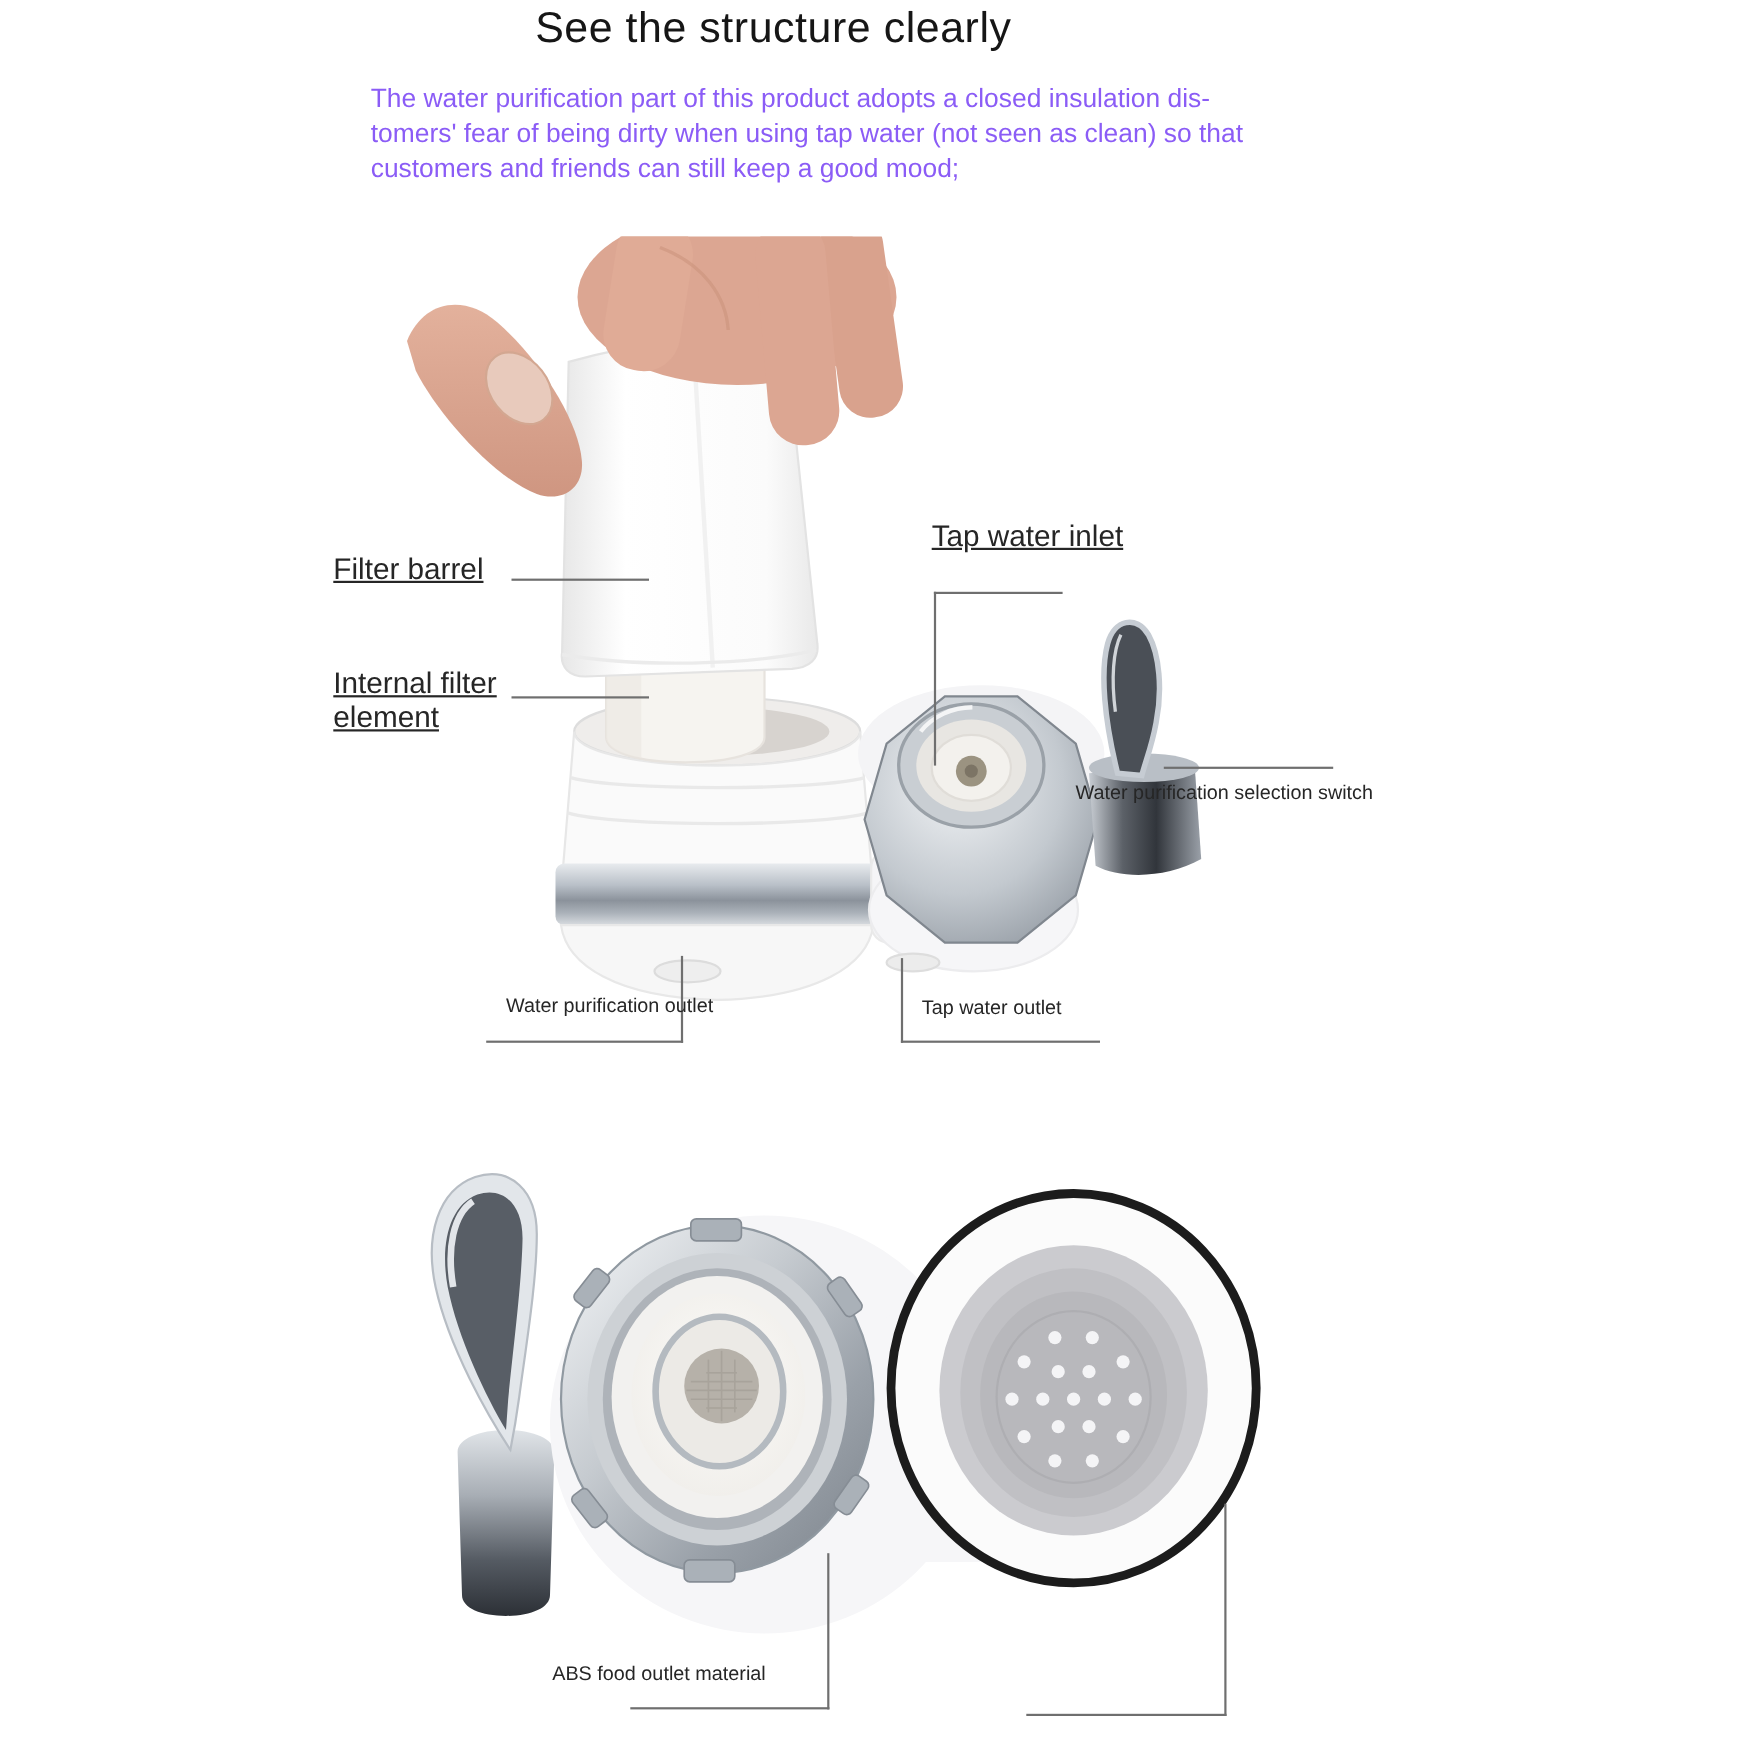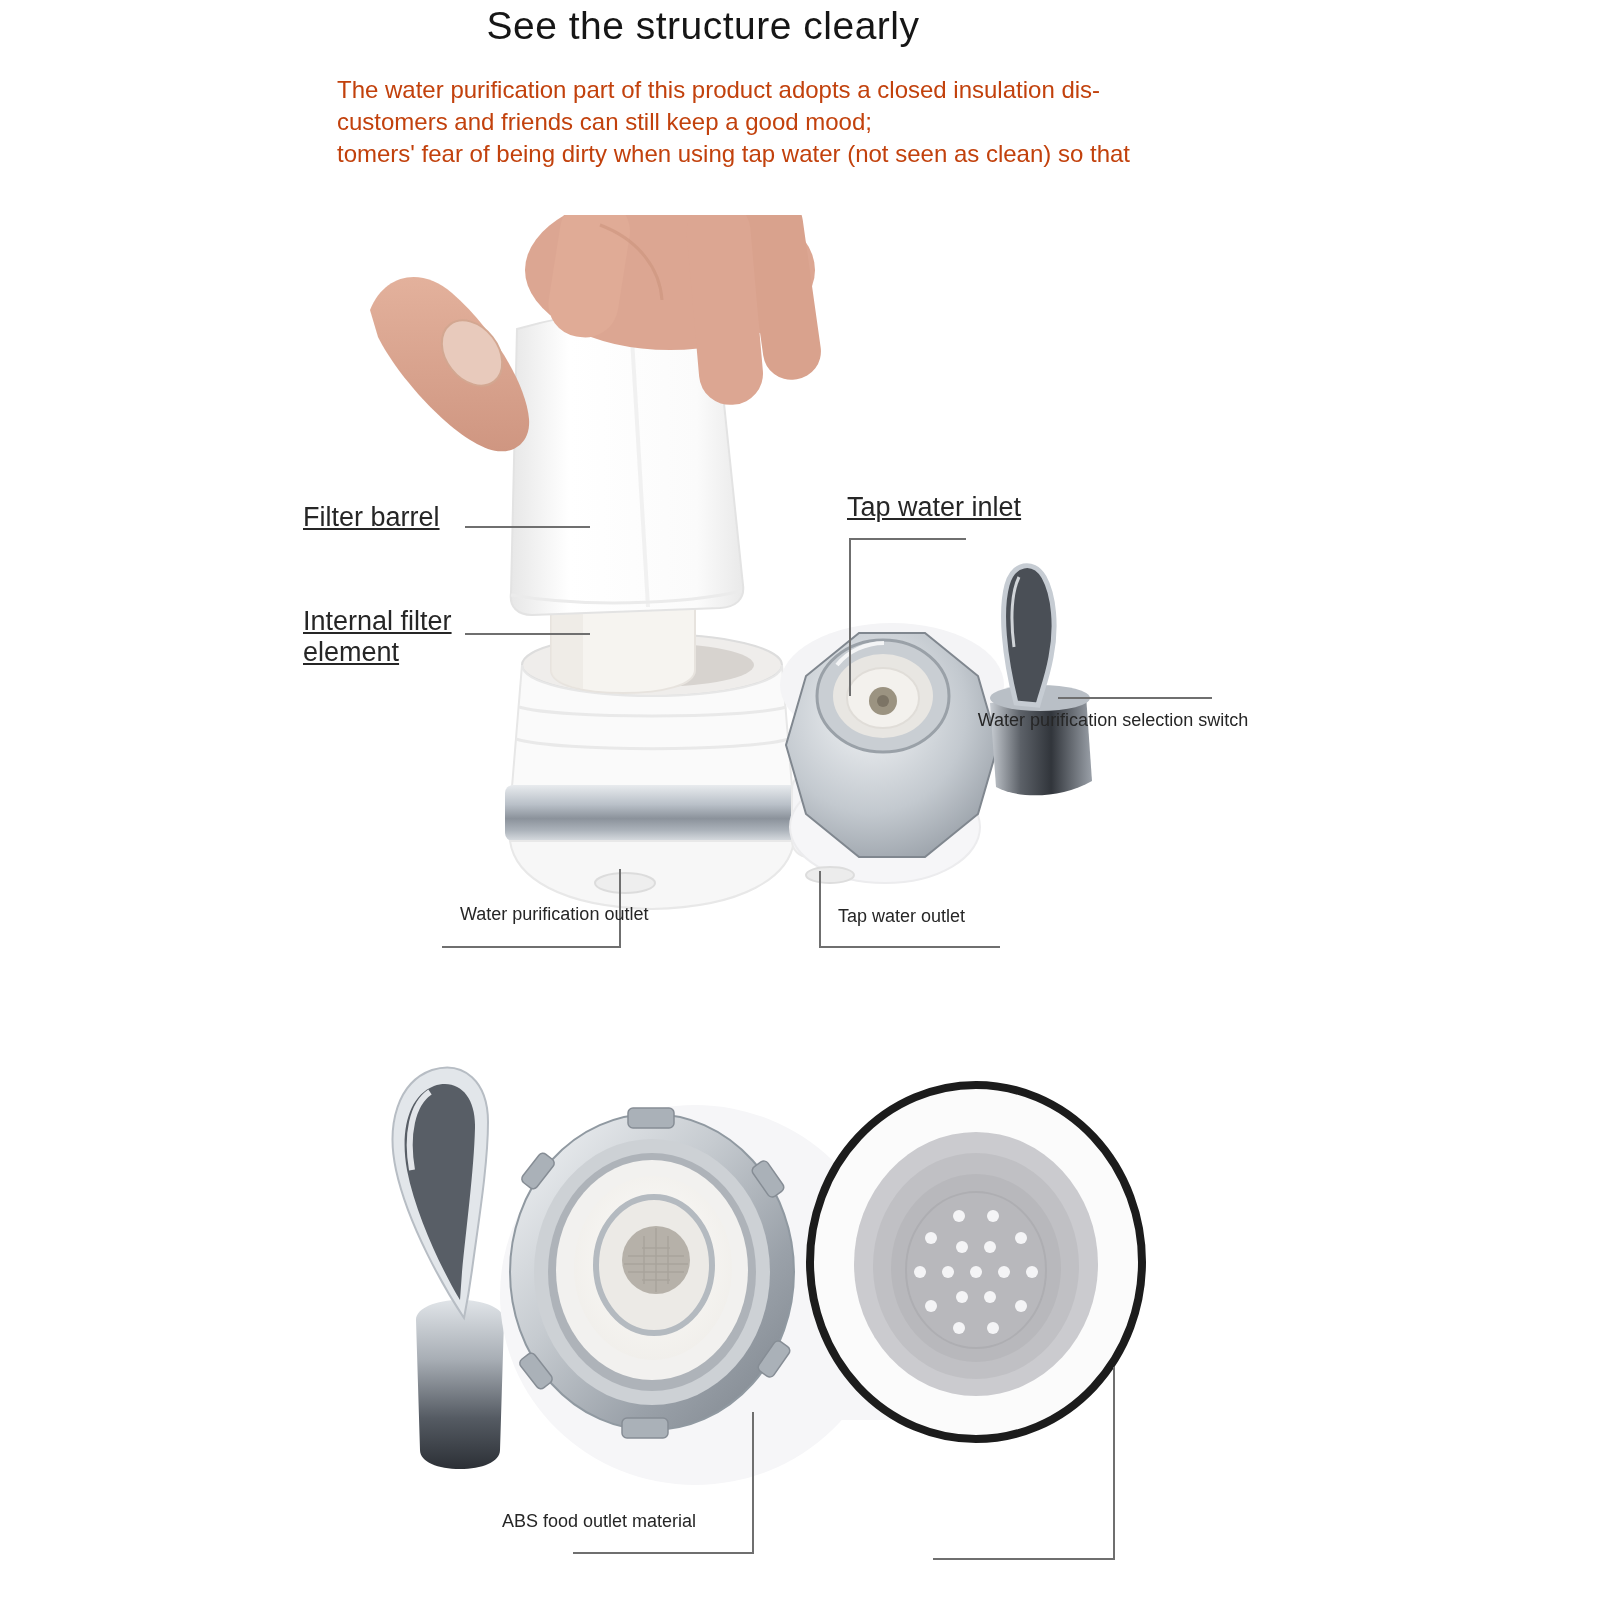--- a/index.html
+++ b/index.html
@@ -1,38 +1,38 @@
 <!DOCTYPE html>
 <html><head>
 <meta charset="utf-8">
 <style>
   html,body{margin:0;padding:0;background:#ffffff;}
   #canvas{position:relative;width:1600px;height:1600px;background:#ffffff;overflow:hidden;
           font-family:"Liberation Sans",sans-serif;}
   .title{position:absolute;left:0;top:4px;width:1406px;text-align:center;
          font-size:39px;font-weight:400;color:#161616;letter-spacing:0.5px;}
-  .para{position:absolute;left:337px;top:74px;font-size:24px;line-height:32px;color:#c2410c;}
+  .para{position:absolute;left:337px;top:74px;font-size:24px;line-height:32px;color:#8b5cf6;}
   .para .pline{white-space:nowrap;}
   .lbl{position:absolute;color:#262626;white-space:nowrap;}
   .lbl.wrap{white-space:normal;}
   .f27{font-size:27px;line-height:31px;text-decoration:underline;}
   .f22{font-size:18px;line-height:28px;text-align:center;}
   .ln{position:absolute;background:#6f6f6f;}
   svg{position:absolute;}
 </style>
 </head>
 <body>
 
 <div id="canvas">
 
   <div class="title">See the structure clearly</div>
   <div class="para">
     <div class="pline">The water purification part of this product adopts a closed insulation dis-</div>
+    <div class="pline">tomers' fear of being dirty when using tap water (not seen as clean) so that</div>
     <div class="pline">customers and friends can still keep a good mood;</div>
-    <div class="pline">tomers' fear of being dirty when using tap water (not seen as clean) so that</div>
   </div>
 
   <svg style="left:300px;top:215px;width:810px;height:750px" viewBox="0 0 810 750">
     <defs>
       <linearGradient id="chromeBand" x1="0" y1="0" x2="0" y2="1">
         <stop offset="0" stop-color="#e8ebee"></stop>
           <stop offset="0.35" stop-color="#b9c0c8"></stop>
         <stop offset="0.6" stop-color="#8b929b"></stop>
           <stop offset="0.8" stop-color="#aab1b9"></stop>
         <stop offset="1" stop-color="#d8dce0"></stop>
@@ -224,19 +224,19 @@
   <div class="ln" style="left:442px;top:946px;width:179px;height:2px"></div>
   <div class="ln" style="left:819px;top:871px;width:2px;height:77px"></div>
   <div class="ln" style="left:819px;top:946px;width:181px;height:2px"></div>
   <div class="ln" style="left:752px;top:1412px;width:2px;height:142px"></div>
   <div class="ln" style="left:573px;top:1552px;width:181px;height:2px"></div>
   <div class="ln" style="left:1113px;top:1367px;width:2px;height:193px"></div>
   <div class="ln" style="left:933px;top:1558px;width:182px;height:2px"></div>
 
   <div class="lbl f27" style="left:303px;top:502px">Filter barrel</div>
   <div class="lbl f27 wrap" style="left:303px;top:606px;width:190px">Internal filter element</div>
-  <div class="lbl f27" style="left:847px;top:492px">Tap water inlet</div>
+  <div class="lbl f27" style="left:847px;top:472px">Tap water inlet</div>
   <div class="lbl f22 wrap" style="left:973px;top:706px;width:280px">Water purification selection switch</div>
   <div class="lbl f22" style="left:460px;top:900px">Water purification outlet</div>
   <div class="lbl f22" style="left:838px;top:902px">Tap water outlet</div>
   <div class="lbl f22" style="left:502px;top:1507px">ABS food outlet material</div>
 
 </div>
 
 </body></html>

